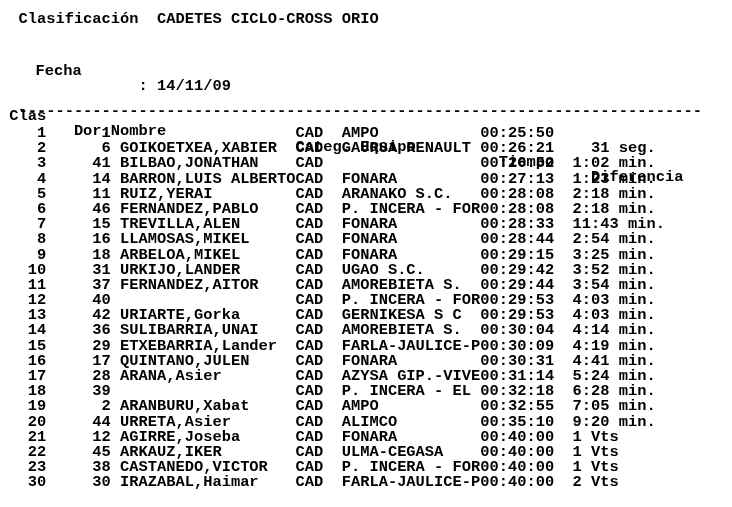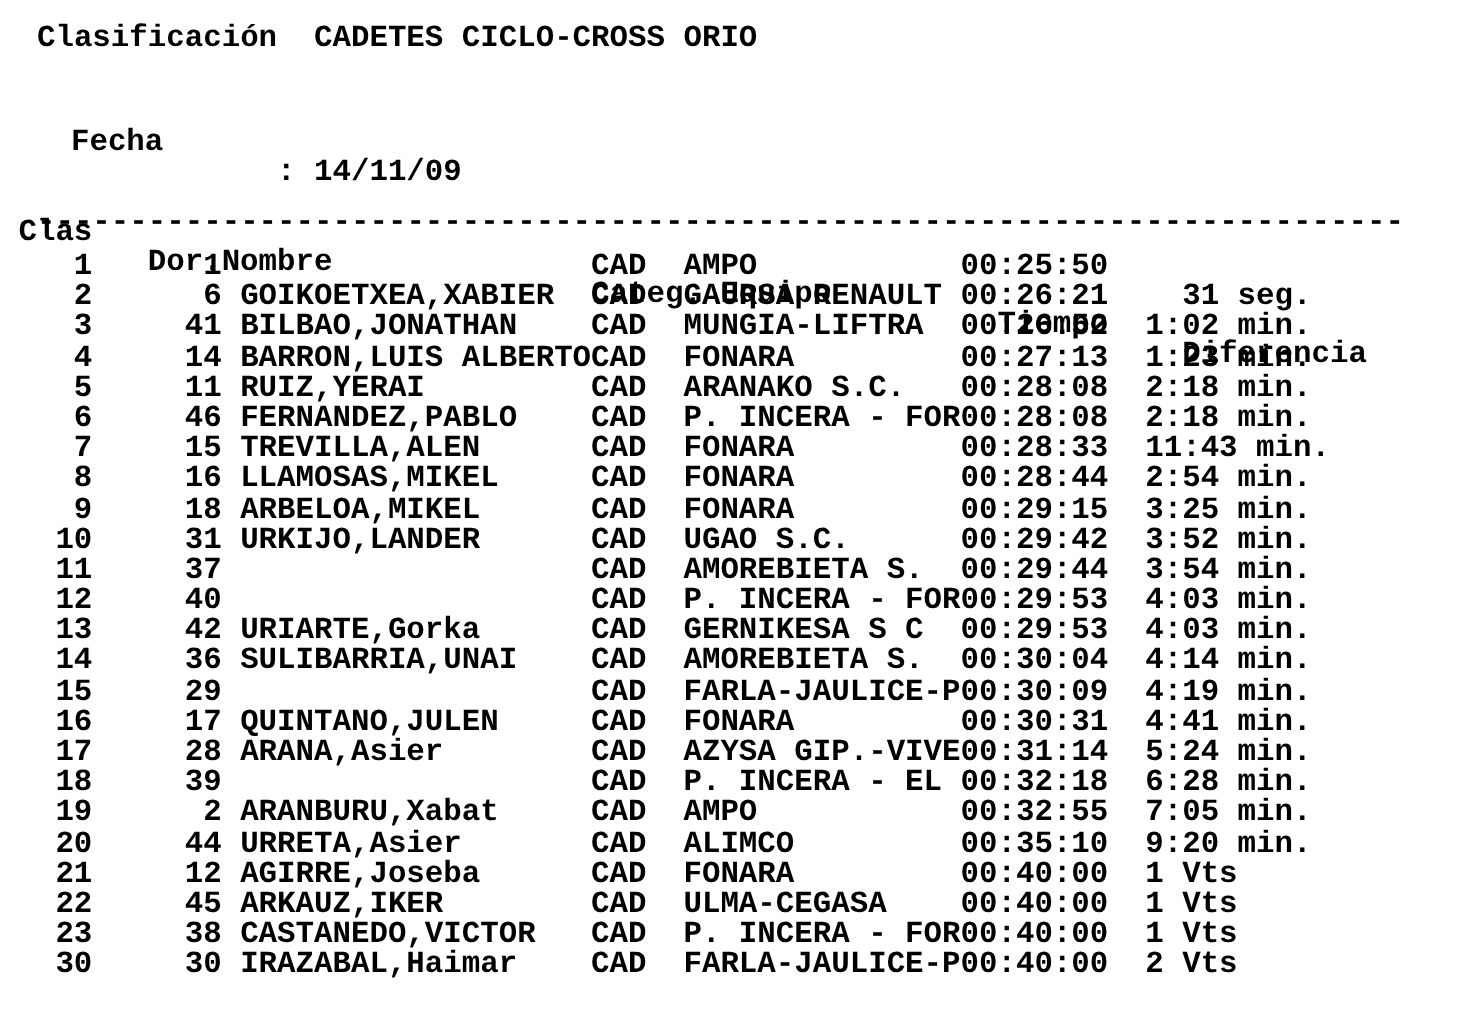--- a/index.html
+++ b/index.html
@@ -83,21 +83,20 @@
       <span class="c col-cat">CAD</span>
       <span class="c col-team">GAURSA RENAULT</span>
       <span class="c col-time">00:26:21</span>
       <span class="c col-diff">  31 seg.</span>
     </div>
     <div class="row">
       <span class="c col-clas">3</span>
       <span class="c col-dor">41</span>
       <span class="c col-name">BILBAO,JONATHAN</span>
       <span class="c col-cat">CAD</span>
-      <span class="c col-team">MUNGIA-LIFTRA</span>
       <span class="c col-time">00:26:52</span>
       <span class="c col-diff">1:02 min.</span>
     </div>
     <div class="row">
       <span class="c col-clas">4</span>
       <span class="c col-dor">14</span>
       <span class="c col-name">BARRON,LUIS ALBERTO</span>
       <span class="c col-cat">CAD</span>
       <span class="c col-team">FONARA</span>
       <span class="c col-time">00:27:13</span>
@@ -153,20 +152,21 @@
       <span class="c col-dor">31</span>
       <span class="c col-name">URKIJO,LANDER</span>
       <span class="c col-cat">CAD</span>
       <span class="c col-team">UGAO S.C.</span>
       <span class="c col-time">00:29:42</span>
       <span class="c col-diff">3:52 min.</span>
     </div>
     <div class="row">
       <span class="c col-clas">11</span>
       <span class="c col-dor">37</span>
+      <span class="c col-name">FERNANDEZ,AITOR</span>
       <span class="c col-cat">CAD</span>
       <span class="c col-team">AMOREBIETA S.</span>
       <span class="c col-time">00:29:44</span>
       <span class="c col-diff">3:54 min.</span>
     </div>
     <div class="row">
       <span class="c col-clas">12</span>
       <span class="c col-dor">40</span>
       <span class="c col-cat">CAD</span>
       <span class="c col-team">P. INCERA - FOR</span>
@@ -187,20 +187,21 @@
       <span class="c col-dor">36</span>
       <span class="c col-name">SULIBARRIA,UNAI</span>
       <span class="c col-cat">CAD</span>
       <span class="c col-team">AMOREBIETA S.</span>
       <span class="c col-time">00:30:04</span>
       <span class="c col-diff">4:14 min.</span>
     </div>
     <div class="row">
       <span class="c col-clas">15</span>
       <span class="c col-dor">29</span>
+      <span class="c col-name">ETXEBARRIA,Lander</span>
       <span class="c col-cat">CAD</span>
       <span class="c col-team">FARLA-JAULICE-P</span>
       <span class="c col-time">00:30:09</span>
       <span class="c col-diff">4:19 min.</span>
     </div>
     <div class="row">
       <span class="c col-clas">16</span>
       <span class="c col-dor">17</span>
       <span class="c col-name">QUINTANO,JULEN</span>
       <span class="c col-cat">CAD</span>

